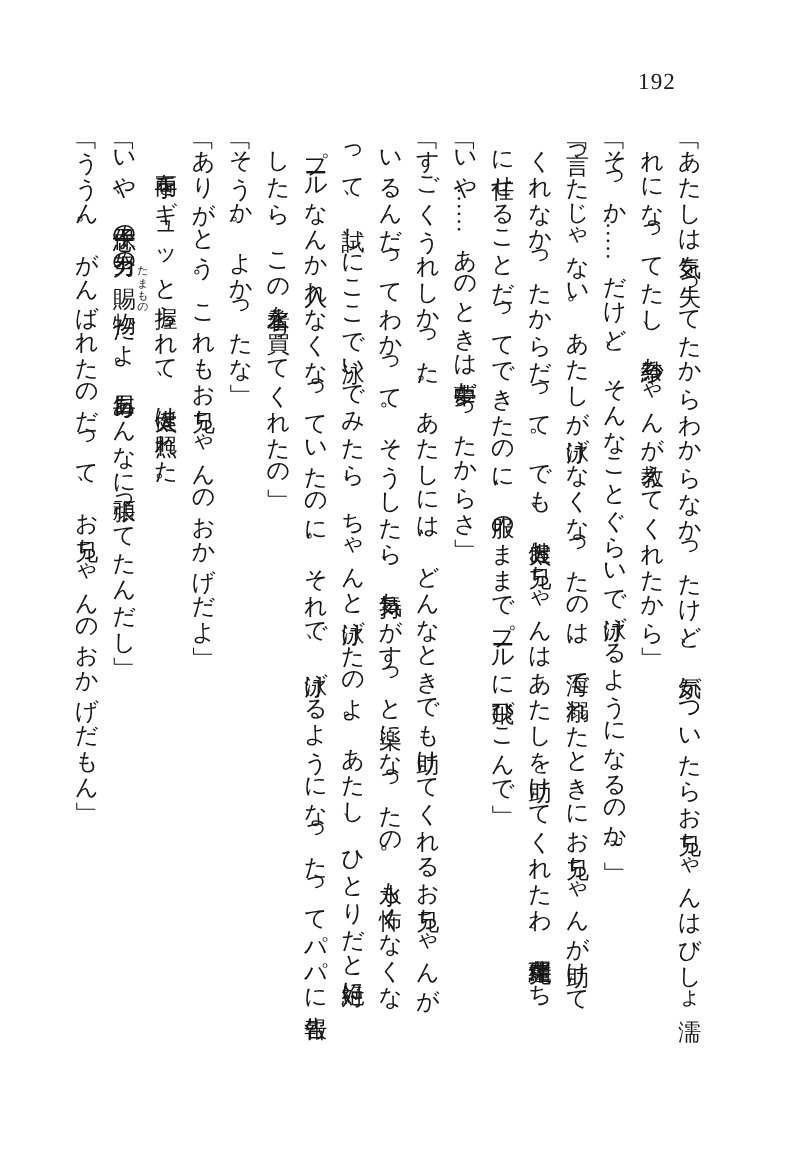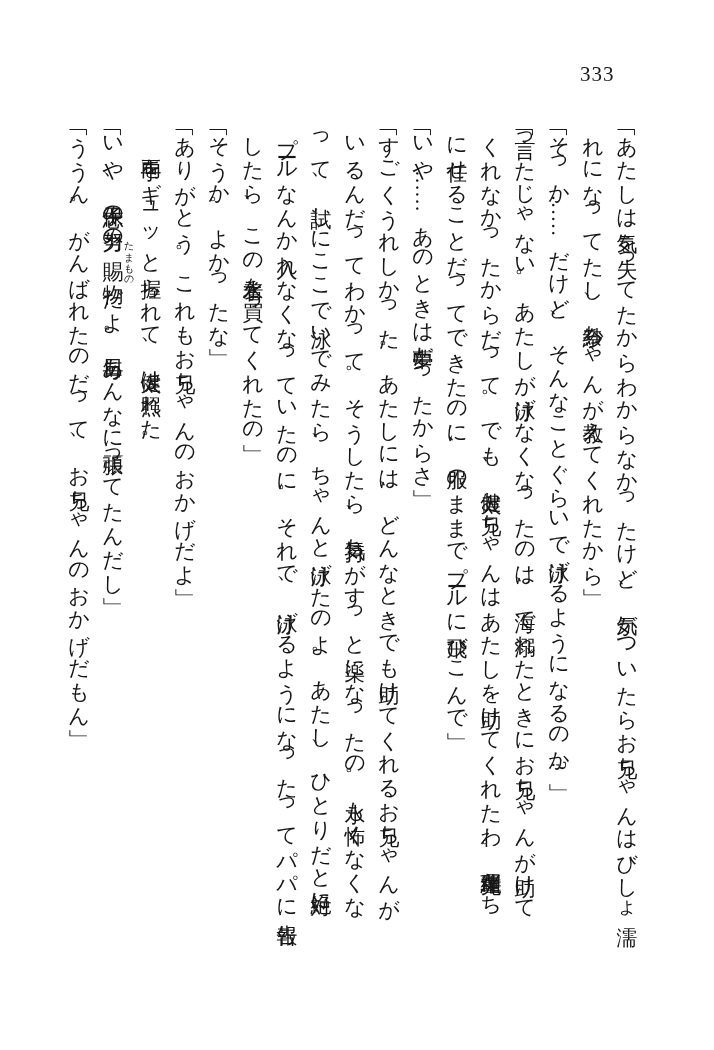--- a/index.html
+++ b/index.html
@@ -48,21 +48,21 @@
   }
   ruby rt {
     font-size: 10px;
     letter-spacing: 0;
   }
 </style>
 </head>
 <body>
 
 <div class="page">
-  <div class="page-number">333</div>
+  <div class="page-number">192</div>
   <main class="text-block" id="text-block">
       <p class="para">「あたしは気を失ってたからわからなかったけど、気がついたらお兄ちゃんはびしょ濡れになってたし、紗奈ちゃんが教えてくれたから」</p>
       <p class="para">「そっか……だけど、そんなことぐらいで泳げるようになるのか?」</p>
       <p class="para">「言ったじゃない。あたしが泳げなくなったのは、海で溺れたときにお兄ちゃんが助けてくれなかったからだって。でも、健太お兄ちゃんはあたしを助けてくれたわ。理緒先輩たちに任せることだってできたのに、服のままでプールに飛びこんで」</p>
       <p class="para">「いや……あのときは夢中だったからさ」</p>
       <p class="para">「すごくうれしかった。あたしには、どんなときでも助けてくれるお兄ちゃんがいるんだってわかって。そうしたら、気持ちがすっと楽になったの。水も怖くなくなって、試しにここで泳いでみたら、ちゃんと泳げたのよ。あたし、ひとりだと絶対にプールなんか入れなくなっていたのに。それで、泳げるようになったってパパに報告したら、この水着を買ってくれたの」</p>
       <p class="para">「そうか。よかったな」</p>
       <p class="para">「ありがとう。これもお兄ちゃんのおかげだよ」</p>
       <p class="para indent">両手をギュッと握られて、健太は照れた。</p>
       <p class="para">「いや、志保子の努力の<ruby>賜物<rt>たまもの</rt></ruby>だよ。毎日あんなに頑張ってたんだし」</p>

